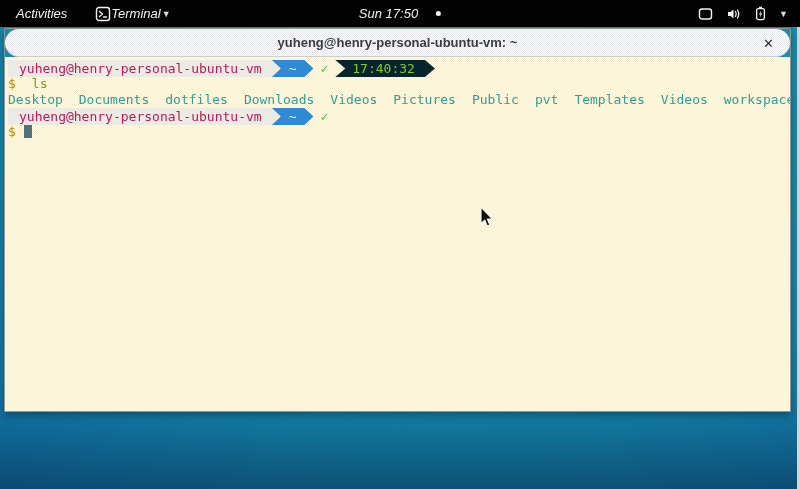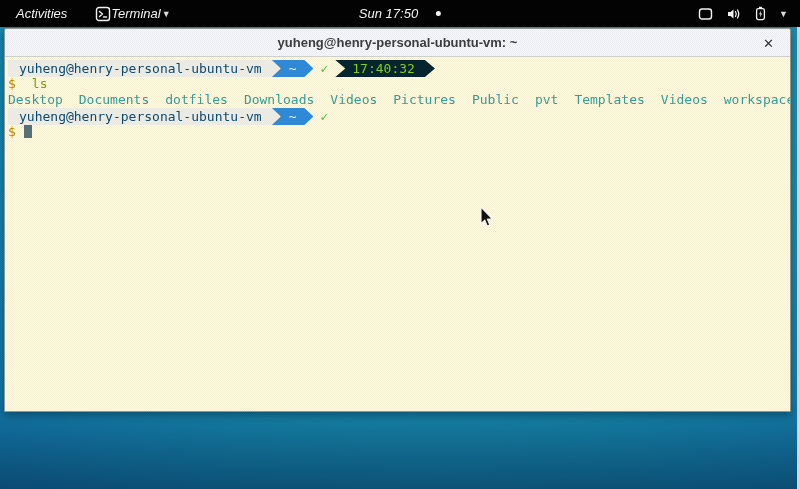--- a/index.html
+++ b/index.html
@@ -39,21 +39,21 @@
     position:absolute; left:4px; top:28px; width:787px; height:384px;
     border:1px solid #8f9794; border-radius:2px 2px 0 0;
     box-shadow:0 3px 9px rgba(0,25,40,.45);
     display:flex; flex-direction:column; overflow:hidden;
   }
   .titlebar {
     height:28px; flex:0 0 28px; position:relative;
     background:conic-gradient(#fbfbfe 25%, #e8e9ef 0 50%, #fbfbfe 0 75%, #e8e9ef 0);
     background-size:2px 2px;
     border-bottom:1px solid #cfcfca;
-    display:flex; align-items:center; justify-content:center;
+    display:flex; align-items:center; justify-content:center;border-radius:14px;
   }
   .title { font-size:13px; font-weight:bold; color:#3c3c3c; }
   .close-btn {
     position:absolute; right:16px; top:50%; transform:translateY(-50%);
     font-size:13px; font-weight:bold; color:#333; line-height:1; cursor:pointer;
     font-family:"DejaVu Sans", sans-serif;
   }
 
   .screen {
     flex:1;
@@ -62,21 +62,21 @@
     font-family:"DejaVu Sans Mono", monospace;
     font-size:13px; line-height:16px; color:#444;
     padding:3px 0 0 3px;
   }
   .tline { height:16px; white-space:pre; }
 
   
   .ribbon { display:flex; align-items:stretch; height:17px; margin-bottom:-1px; }
   .ribbon .seg { display:flex; align-items:center; }
   .seg-user {
-    background:#ebebe4; color:#0c4a6e; position:relative; z-index:2;
+    background:#ebebe4; color:#be185d; position:relative; z-index:2;
     padding:0 19px 0 11px;
     clip-path:polygon(0 0, calc(100% - 9px) 0, 100% 50%, calc(100% - 9px) 100%, 0 100%);
   }
   .seg-cwd {
     background:#3089d4; color:#eaf4fb; z-index:1; margin-left:-9px;
     padding:0 17px 0 17px;
     clip-path:polygon(0 0, calc(100% - 9px) 0, 100% 50%, calc(100% - 9px) 100%, 0 100%, 9px 50%);
   }
   .check { color:#49c13c; margin:0 5px 0 7px; font-weight:bold; align-self:center; }
   .seg-time {

